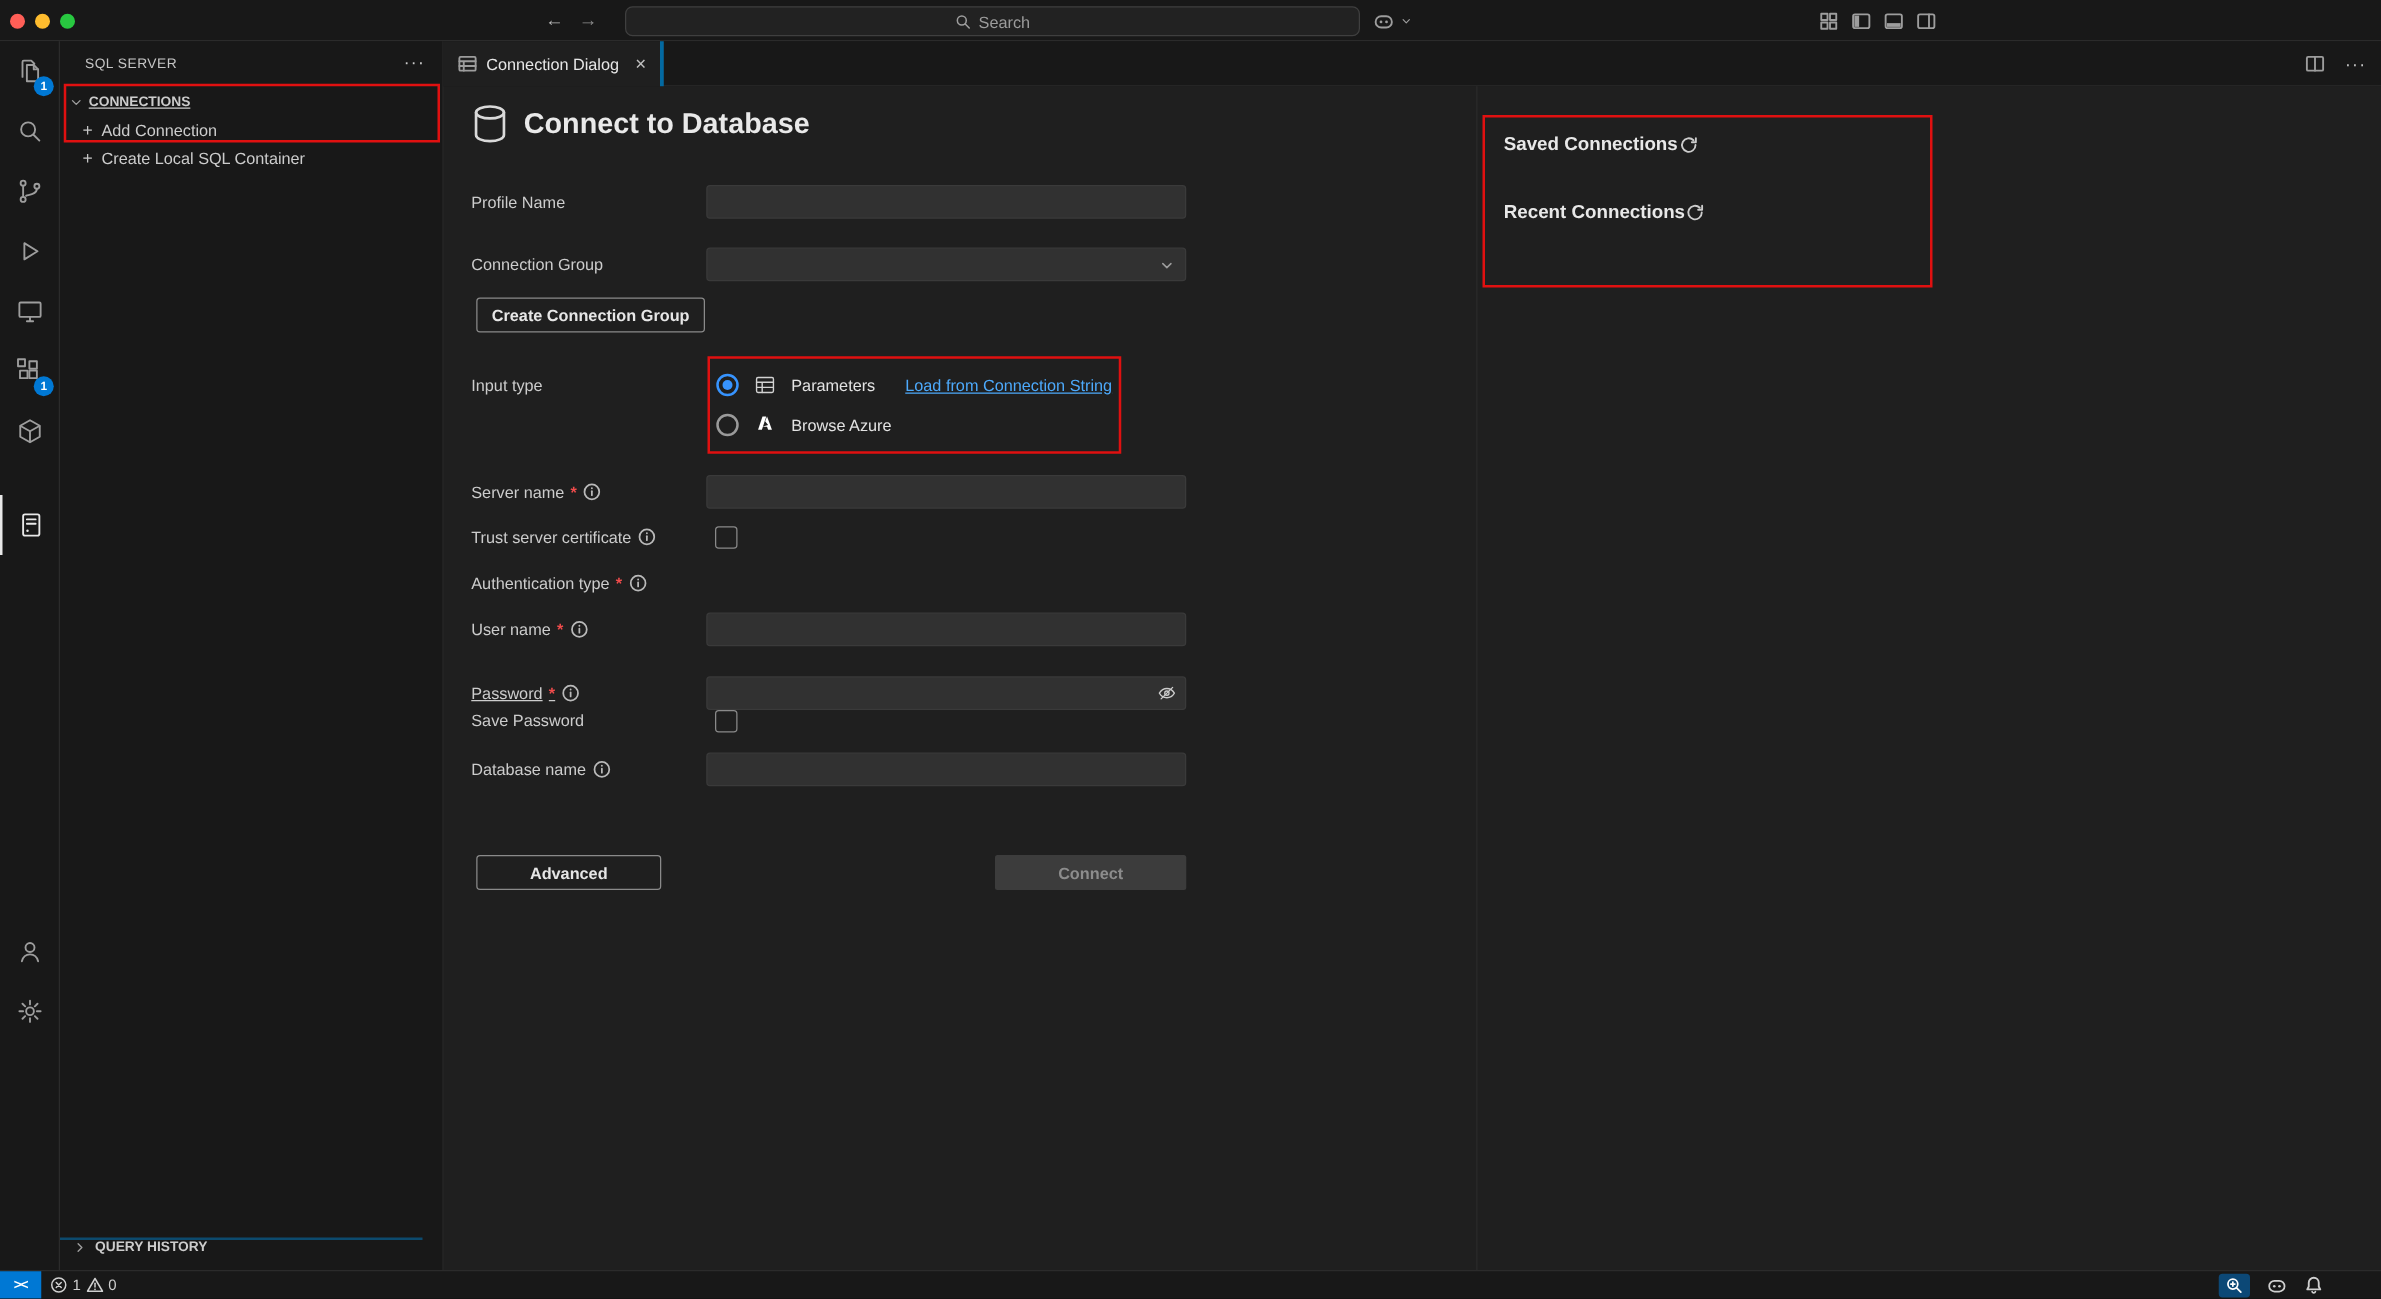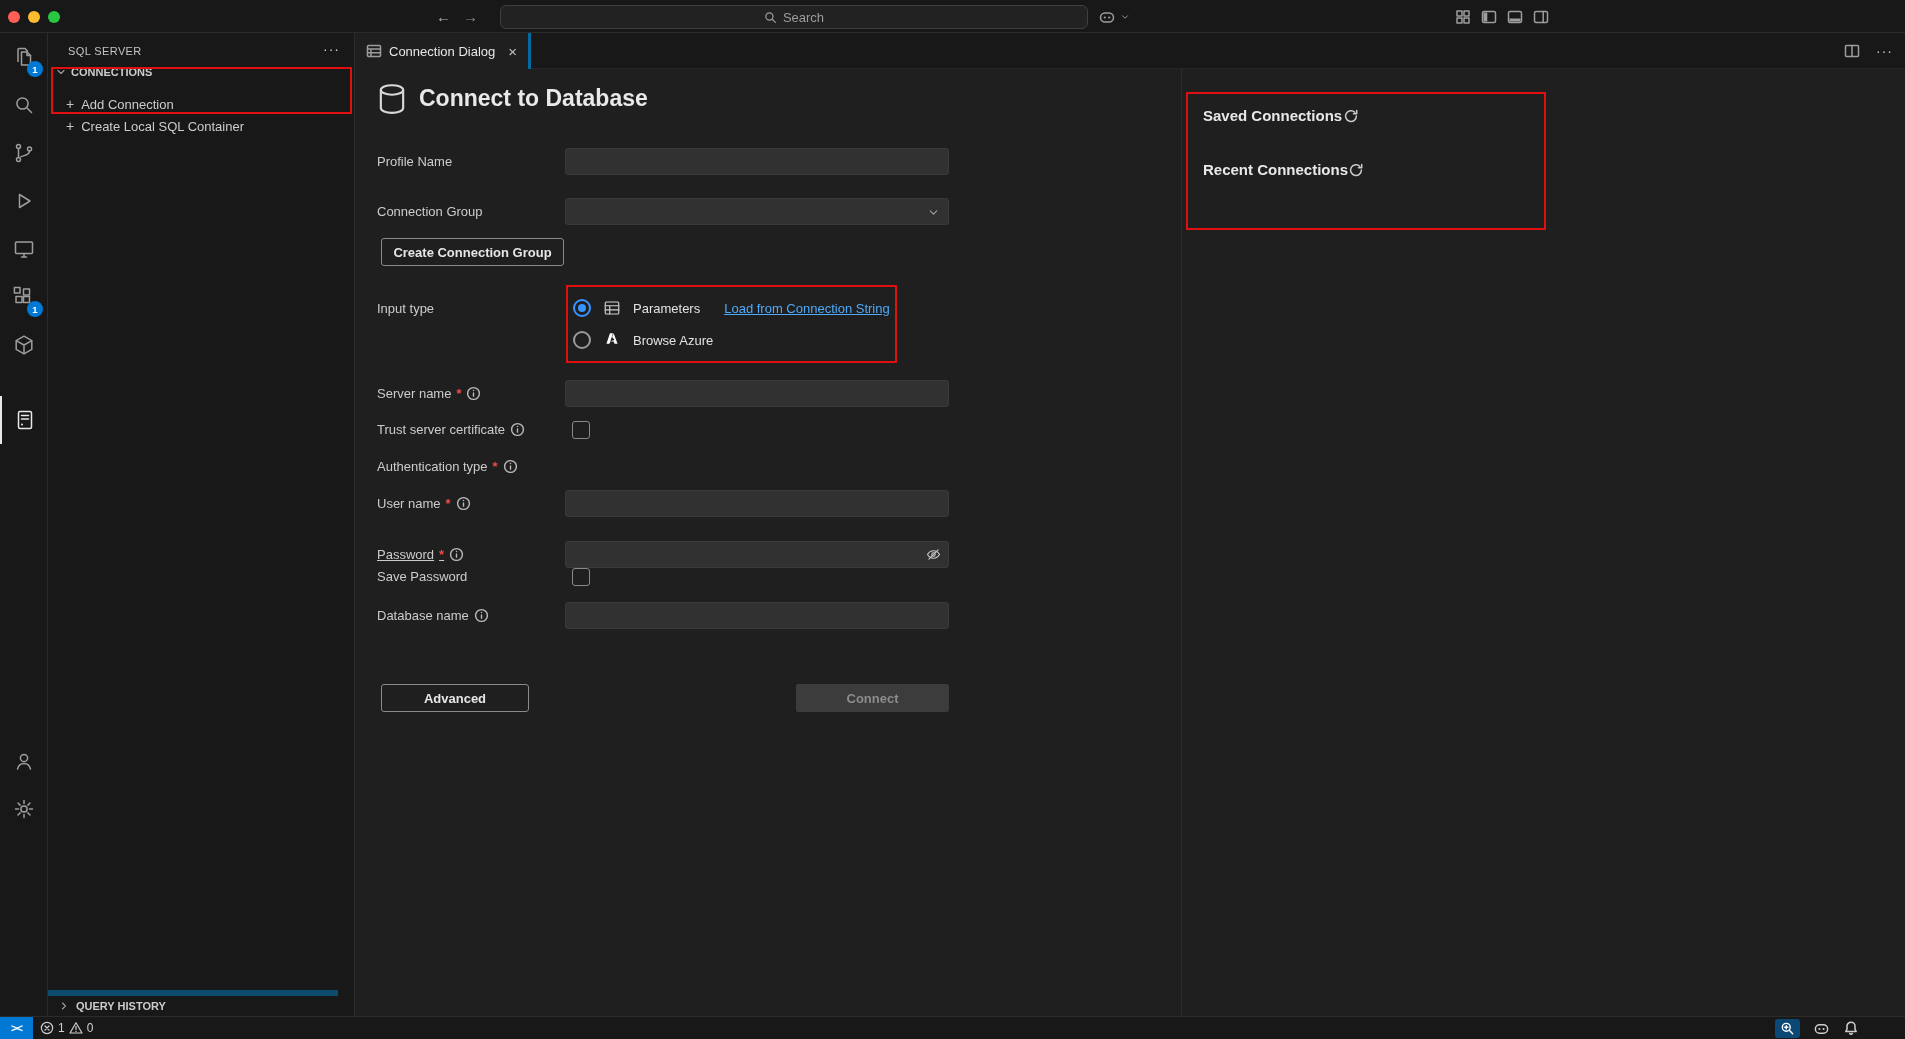--- a/index.html
+++ b/index.html
@@ -32,21 +32,21 @@
 
   
   .sidebar { position:absolute; left:48px; top:0; bottom:0; width:307px; background:#181818; border-right:1px solid #2b2b2b; }
   .sb-header { position:absolute; top:0; left:0; right:0; height:35px; display:flex; align-items:center; }
   .sb-title { margin-left:20px; font-size:11px; letter-spacing:.4px; color:#c5c5c5; }
   .sb-more { position:absolute; right:14px; top:8px; color:#cccccc; font-size:14px; letter-spacing:1px; cursor:default; }
   .sb-row { position:absolute; left:0; right:0; height:22px; display:flex; align-items:center; color:#cccccc; }
   .sb-row .chev { margin-left:7px; margin-right:4px; }
   .sb-sec { font-size:11px; font-weight:700; color:#cccccc; }
   .sb-plus { margin-left:18px; margin-right:7px; color:#c5c5c5; font-size:14px; }
-  .sb-bottom { position:absolute; left:0; right:16px; bottom:0; height:26px; border-top:6px solid #0c4a6e; display:flex; align-items:center; }
+  .sb-bottom { position:absolute; left:0; right:16px; bottom:0; height:26px; border-top:2px solid #0c4a6e; display:flex; }
   .sb-bottom .chev-r { margin-left:10px; margin-right:6px; }
 
   
   .editor { position:absolute; left:355px; right:0; top:0; bottom:0; background:#1f1f1f; }
   .tabbar { position:absolute; top:0; left:0; right:0; height:36px; background:#181818; border-bottom:1px solid #252525; }
   .tab { position:absolute; left:0; top:0; height:36px; display:flex; align-items:center; gap:7px; padding:0 11px; background:#1f1f1f; border-right:3px solid #0369a1; color:#e7e7e7; }
   .tab-close { font-size:15px; color:#c0c0c0; margin-left:6px; cursor:default; }
   .tab-actions { position:absolute; right:12px; top:0; height:36px; display:flex; align-items:center; gap:16px; color:#c5c5c5; }
   .content { position:absolute; top:36px; left:0; right:0; bottom:0; }
   .vdivider { position:absolute; left:826px; top:0; bottom:0; width:1px; background:#2b2b2b; }
@@ -211,21 +211,21 @@
             <path class="st" d="M12 3.5v3M12 17.5v3M3.5 12h3M17.5 12h3M6 6l2.1 2.1M15.9 15.9 18 18M18 6l-2.1 2.1M8.1 15.9 6 18"></path>
           </svg>
       </div>
     </div>
 
     <div class="sidebar">
       <div class="sb-header">
         <span class="sb-title">SQL SERVER</span>
         <span class="sb-more">···</span>
       </div>
-      <div class="sb-row" style="top:28px;">
+      <div class="sb-row" style="top:38px;text-decoration:underline;">
         <svg class="chev" width="12" height="12" viewBox="0 0 16 16">
             <path class="st" d="M4 6l4 4 4-4"></path>
           </svg>
         <span class="sb-sec">CONNECTIONS</span>
       </div>
       <div class="sb-row" style="top:60px;">
         <span class="sb-plus">+</span>
         <span>Add Connection</span>
       </div>
       <div class="sb-row" style="top:82px;">

